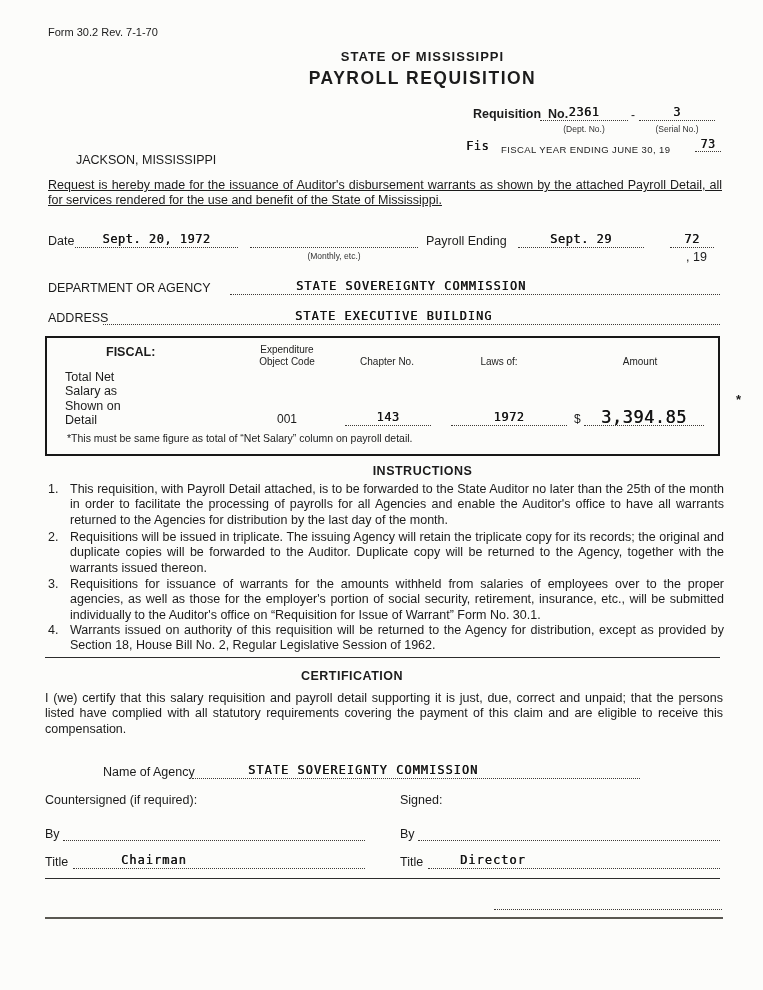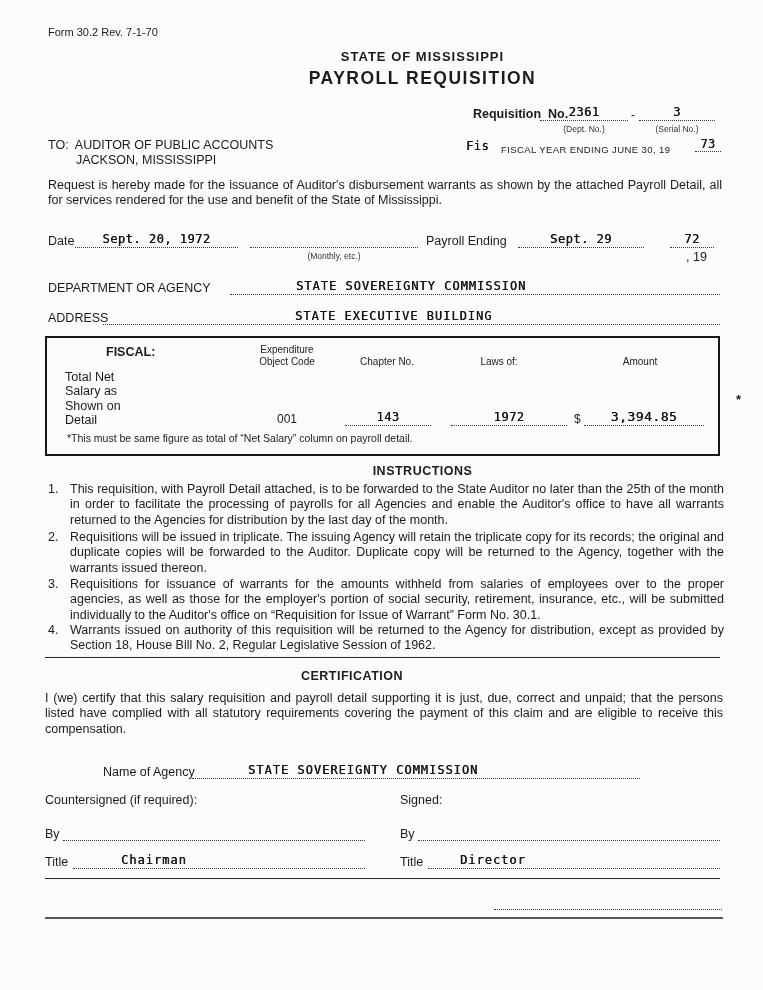--- a/index.html
+++ b/index.html
@@ -42,27 +42,26 @@
   <div class="abs center b" style="left:0; top:49px; width:763px; font-size:13px; letter-spacing:1px;">STATE OF MISSISSIPPI</div>
   <div class="abs center b" style="left:0; top:68px; width:763px; font-size:17.5px; letter-spacing:1.5px;">PAYROLL REQUISITION</div>
 
   <div class="abs b pre" style="left:432px; top:107px; font-size:12.5px;">Requisition  No.</div>
   <div class="abs fill center typed" style="left:540px; top:103px; width:88px;">2361</div>
   <div class="abs" style="left:631px; top:108px; font-size:12px;">-</div>
   <div class="abs fill center typed" style="left:639px; top:103px; width:76px;">3</div>
   <div class="abs center small" style="left:540px; top:124px; width:88px;">(Dept. No.)</div>
   <div class="abs center small" style="left:639px; top:124px; width:76px;">(Serial No.)</div>
 
-  <div class="abs print pre" style="left:48px; top:138px;">TO:  AUDITOR OF PUBLIC ACCOUNTS</div>
   <div class="abs print" style="left:76px; top:153px;">JACKSON, MISSISSIPPI</div>
   <div class="abs typed" style="left:466px; top:139px; font-size:12px;">Fis</div>
   <div class="abs" style="left:501px; top:144px; font-size:9.5px; letter-spacing:0.4px;">FISCAL YEAR ENDING JUNE 30, 19</div>
   <div class="abs typed center" style="left:695px; top:137px; width:26px; font-size:11.5px; border-bottom:1.5px dotted #3e3a36;">73</div>
 
-  <div class="abs print justify" style="left:48px; top:178px; width:674px;">Request is hereby made for the issuance of Auditor's disbursement warrants as shown by the attached Payroll Detail, all for services rendered for the use and benefit of the State of Mississippi.</div>
+  <div class="abs print justify" style="left:48px; top:178px; width:674px;text-decoration:underline;">Request is hereby made for the issuance of Auditor's disbursement warrants as shown by the attached Payroll Detail, all for services rendered for the use and benefit of the State of Mississippi.</div>
 
   <div class="abs print" style="left:48px; top:234px;">Date</div>
   <div class="abs fill center typed" style="left:75px; top:230px; width:163px;">Sept. 20, 1972</div>
   <div class="abs fill" style="left:250px; top:230px; width:168px;"></div>
   <div class="abs center small" style="left:250px; top:251px; width:168px;">(Monthly, etc.)</div>
   <div class="abs print" style="left:426px; top:234px;">Payroll Ending</div>
   <div class="abs fill center typed" style="left:518px; top:230px; width:126px;">Sept. 29</div>
   <div class="abs print" style="left:646px; top:250px;margin-left:40px;">, 19</div>
   <div class="abs fill center typed" style="left:670px; top:230px; width:44px;">72</div>
 
@@ -82,21 +81,21 @@
       <div>Total Net</div>
       <div>Salary as</div>
       <div>Shown on</div>
       <div>Detail</div>
     </div>
 
     <div class="abs center" style="left:210px; top:74px; width:60px; font-size:12px;">001</div>
     <div class="abs fill center typed" style="left:298px; top:70px; width:86px;">143</div>
     <div class="abs fill center typed" style="left:404px; top:70px; width:116px;">1972</div>
     <div class="abs" style="left:527px; top:74px; font-size:12px;">$</div>
-    <div class="abs fill center typed" style="left:537px; top:70px; width:120px; font-size:13px;">3,394.85</div>
+    <div class="abs fill center typed" style="left:537px; top:70px; width:120px; font-size:17px;">3,394.85</div>
     <div class="abs b" style="left:648px; top:54px; font-size:13px;">*</div>
     <div class="abs" style="left:20px; top:94px; font-size:10.5px;">*This must be same figure as total of “Net Salary” column on payroll detail.</div>
   </div>
 
   <div class="abs center b" style="left:0; top:464px; width:763px; font-size:12.5px; letter-spacing:0.5px;">INSTRUCTIONS</div>
 
   <div class="abs item print" style="left:48px; top:482px; width:676px;">
     <span class="num">1.</span>
     <span class="txt">This requisition, with Payroll Detail attached, is to be forwarded to the State Auditor no later than the 25th of the month in order to facilitate the processing of payrolls for all Agencies and enable the Auditor's office to have all warrants returned to the Agencies for distribution by the last day of the month.</span>
   </div>

